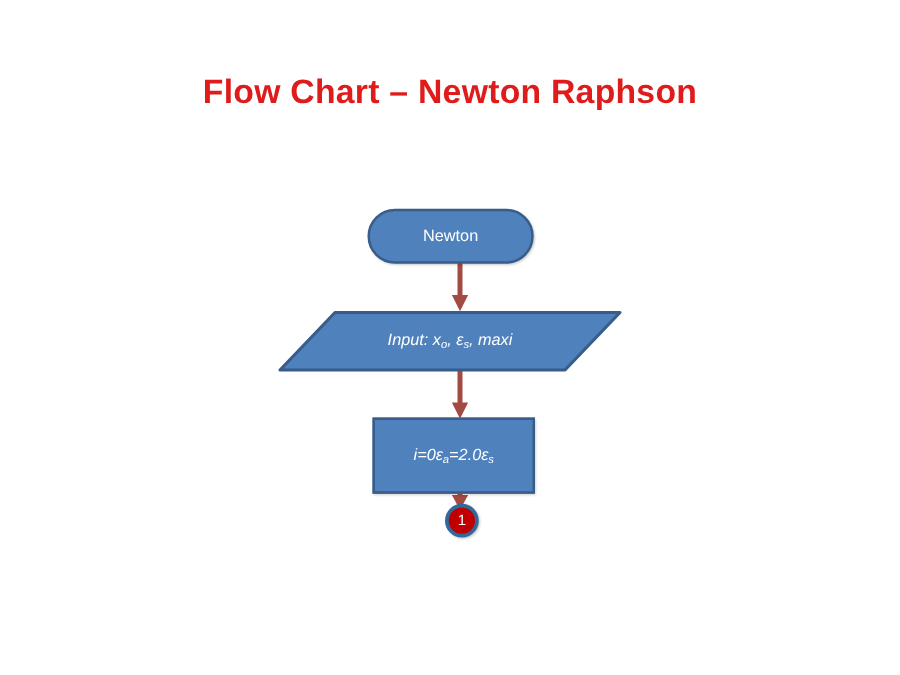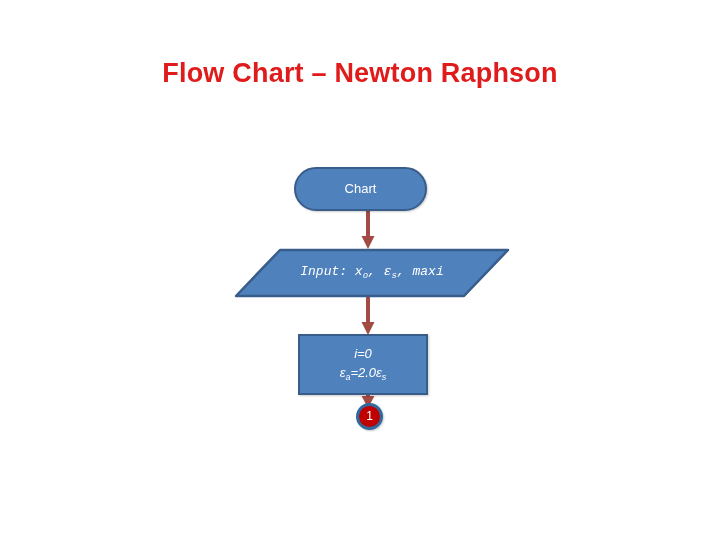--- a/index.html
+++ b/index.html
@@ -68,25 +68,24 @@
     box-sizing: border-box;
     display: flex;
     align-items: center;
     justify-content: center;
     box-shadow: 1px 1px 2px rgba(0,0,0,0.20);
   }
 
   
   .node-input-wrap {
     position: absolute;
-    left: 234px;
+    left: 222px;
     top: 248px;
     width: 276px;
     height: 50px;
-    font-family: Liberation Mono, monospace;
   }
   .node-input-shape {
     position: absolute;
     left: 0;
     top: 0;
     width: 276px;
     height: 50px;
   }
   .node-input-label {
     position: absolute;
@@ -103,21 +102,21 @@
   .node-process {
     position: absolute;
     left: 298px;
     top: 334px;
     width: 130px;
     height: 61px;
     background: #4F81BD;
     border: 2px solid #385D8A;
     box-sizing: border-box;
     display: flex;
-    flex-direction: column;
+    flex-direction: row;
     align-items: center;
     justify-content: center;
     box-shadow: 1px 1px 2px rgba(0,0,0,0.20);
   }
 
   
   .node-connector {
     position: absolute;
     left: 356px;
     top: 403px;
@@ -172,21 +171,21 @@
   </div>
 
   <div class="arrow" style="left:359px; top:393px; height:16px;">
     <svg width="18" height="16" viewBox="0 0 18 16" aria-hidden="true">
       <line x1="9" y1="0" x2="9" y2="7" stroke="#A34A42" stroke-width="4"></line>
       <polygon points="9,15 2.5,3 15.5,3" fill="#A34A42"></polygon>
     </svg>
   </div>
 
   <div class="node-start">
-    <div class="shape-text">Chart</div>
+    <div class="shape-text">Newton</div>
   </div>
 
   <div class="node-input-wrap">
     <svg class="node-input-shape" width="276" height="50" viewBox="0 0 276 50">
       <polygon points="46,2 274,2 230,48 2,48" fill="#4F81BD" stroke="#385D8A" stroke-width="2.5" stroke-linejoin="round"></polygon>
     </svg>
     <div class="node-input-label">
       <div class="shape-text italic">
         <span>Input: </span><span>x</span><sub>o</sub><span>, </span><span>ε</span><sub>s</sub><span>, </span><span>maxi</span>
       </div>

